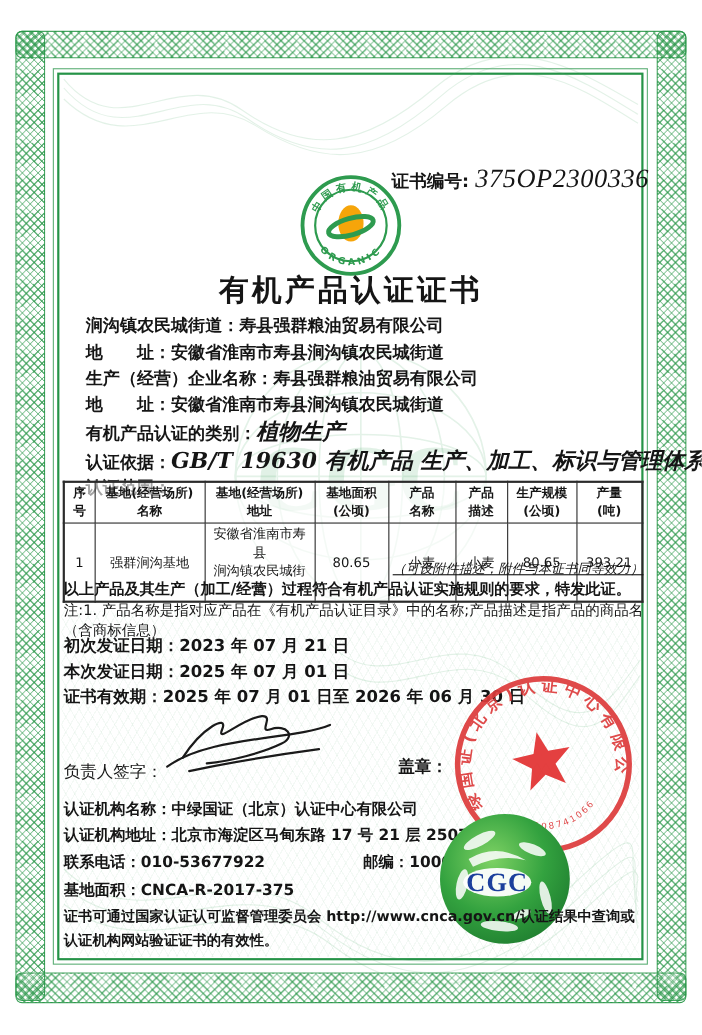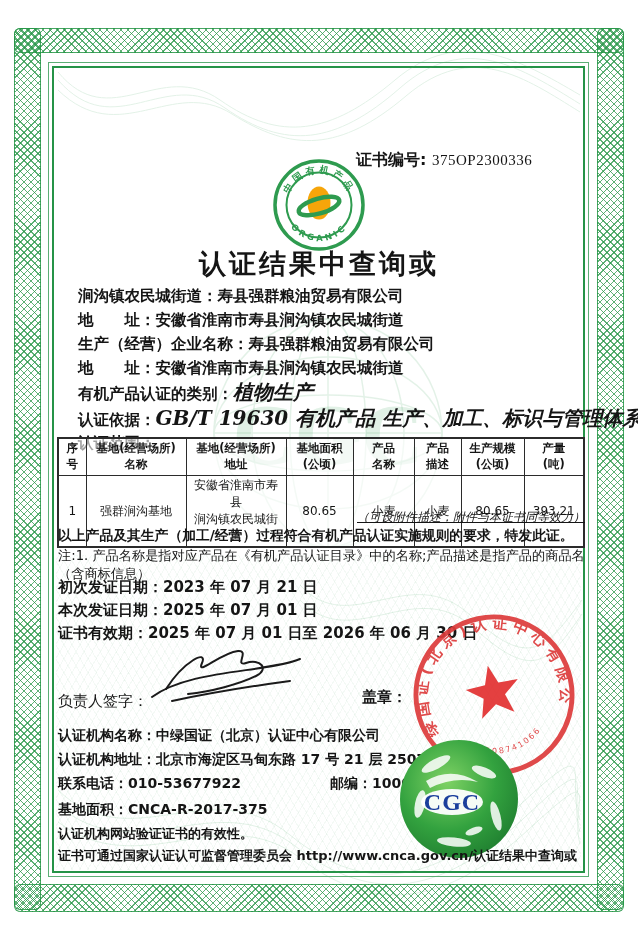--- a/index.html
+++ b/index.html
@@ -27,21 +27,21 @@
   .texture{
     position:absolute;left:56px;right:57px;top:555px;height:315px;
     background:
       repeating-linear-gradient(60deg, rgba(70,160,95,.06) 0 1px, transparent 1px 7px),
       repeating-linear-gradient(-60deg, rgba(70,160,95,.06) 0 1px, transparent 1px 7px);
   }
   .abs{position:absolute;}
   .kai{font-family:"DejaVu Serif","Liberation Serif",serif;font-style:italic;}
   
   .cert-no{left:356px;top:150px;font-size:16px;font-weight:bold;white-space:nowrap;}
-  .cert-no .num{font-family:"Liberation Serif","DejaVu Serif",serif;font-weight:normal;font-size:15px;letter-spacing:.5px;}
+  .cert-no .num{font-family:"Liberation Serif","DejaVu Serif",serif;font-weight:normal;font-size:24px;letter-spacing:.5px;font-style:italic;}
   .org-logo{left:272px;top:158px;}
   .title{left:0;width:100%;top:246px;text-align:center;font-size:27px;font-weight:bold;letter-spacing:3px;}
   
   .info{left:78px;top:285px;width:490px;font-size:15.5px;line-height:23.9px;font-weight:bold;white-space:nowrap;}
   .info .kai{font-size:20px;}
   
   table.scope{position:absolute;left:57px;top:437px;border-collapse:collapse;table-layout:fixed;background:rgba(255,255,255,.6);}
   table.scope th,table.scope td{
     border:1px solid #2b2b2b;text-align:center;vertical-align:middle;
     padding:1px 2px;white-space:pre-line;overflow:hidden;
@@ -120,21 +120,21 @@
     <text font-size="9.5" font-weight="bold" fill="#2e9b4f" letter-spacing="3.5">
       <textPath href="#arcT" startOffset="50%" text-anchor="middle">中国有机产品</textPath>
     </text>
     <text font-size="8.5" font-weight="bold" fill="#2e9b4f" letter-spacing="3">
       <textPath href="#arcB" startOffset="50%" text-anchor="middle">ORGANIC</textPath>
     </text>
     <ellipse cx="47" cy="45" rx="11.5" ry="16.5" fill="#f6a50a"></ellipse>
     <ellipse cx="47" cy="48" rx="21" ry="7.5" fill="none" stroke="#2e9b4f" stroke-width="4.5" transform="rotate(-16 47 48)"></ellipse>
   </svg>
 
-  <div class="abs title">认证结果中查询或</div>
+  <div class="abs title">有机产品认证证书</div>
 
   <div class="abs info">
     <div><span>涧沟镇农民城街道：</span><span>寿县强群粮油贸易有限公司</span></div>
     <div><span>地　　址：</span><span>安徽省淮南市寿县涧沟镇农民城街道</span></div>
     <div><span>生产（经营）企业名称：</span><span>寿县强群粮油贸易有限公司</span></div>
     <div><span>地　　址：</span><span>安徽省淮南市寿县涧沟镇农民城街道</span></div>
     <div><span>有机产品认证的类别：</span><span class="kai">植物生产</span></div>
     <div><span>认证依据：</span><span class="kai">GB/T 19630 有机产品 生产、加工、标识与管理体系要求</span></div>
     <div><span>认证范围：</span></div>
   </div>
@@ -260,17 +260,17 @@
       <ellipse cx="100" cy="80" rx="4.5" ry="15" transform="rotate(-14 100 80)"></ellipse>
       <ellipse cx="58" cy="106" rx="17" ry="4.5" transform="rotate(6 58 106)"></ellipse>
       <ellipse cx="78" cy="95" rx="9" ry="3.5" transform="rotate(-20 78 95)"></ellipse>
       <path d="M30,45 Q55,30 82,46 Q58,40 34,52 Z"></path>
     </g>
     <ellipse cx="56" cy="66" rx="31" ry="13" fill="#ffffff" opacity="0.95"></ellipse>
     <text x="56" y="74" text-anchor="middle" font-size="24" font-weight="bold" font-family="'Liberation Serif','DejaVu Serif',serif" fill="#1b3f9c" letter-spacing="1">CGC</text>
   </svg>
 
   <div class="abs query">
+    <div>证书可通过国家认证认可监督管理委员会 http://www.cnca.gov.cn/认证结果中查询或</div>
     <div>认证机构网站验证证书的有效性。</div>
-    <div>证书可通过国家认证认可监督管理委员会 http://www.cnca.gov.cn/认证结果中查询或</div>
   </div>
 
 </div>
 
 </body></html>

